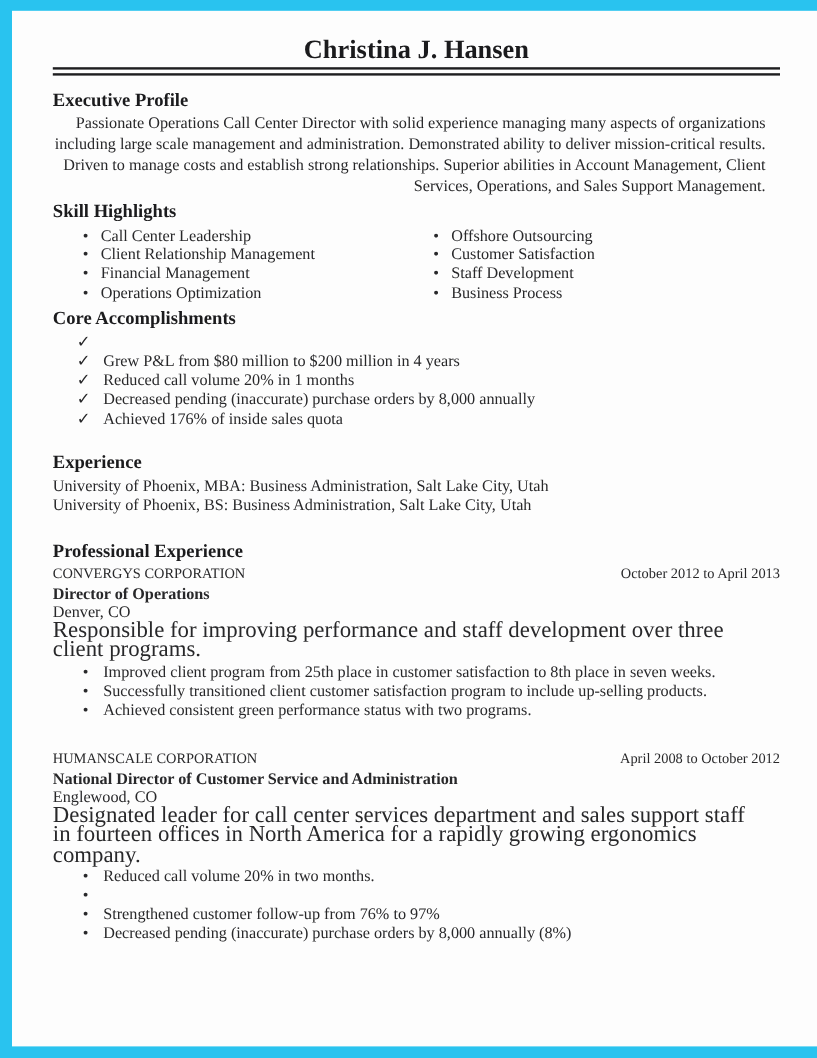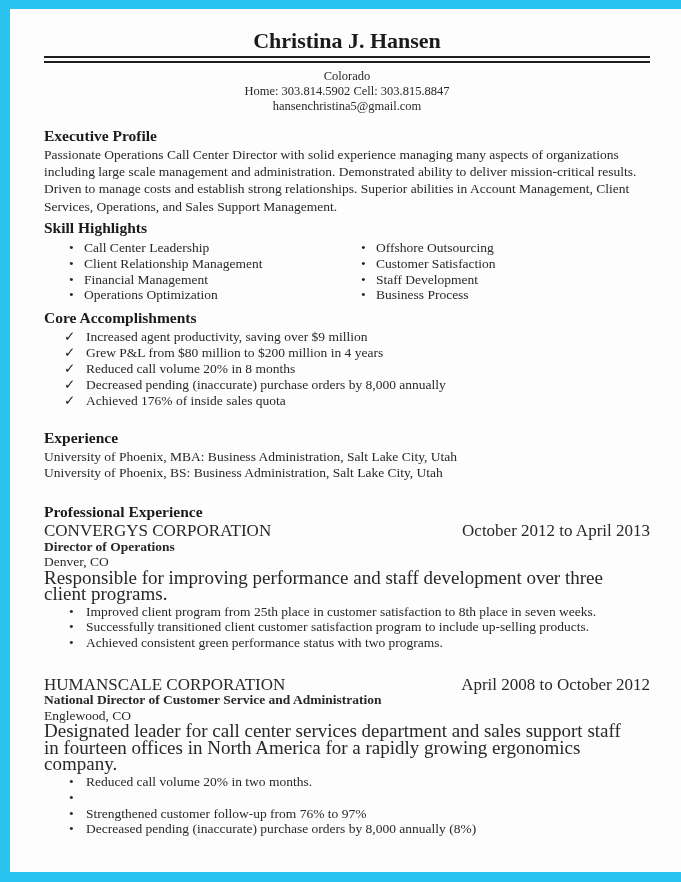--- a/index.html
+++ b/index.html
@@ -48,20 +48,21 @@
     line-height:18px;
     font-weight:bold;
     color:#1b1b1d;
   }
   .profile h2 { margin-top:12px; }
   .profile p {
     margin:1px 0 4px 0;
     font-size:13.5px;
     line-height:17.4px;
     width:594px;
+    text-align:right;
   }
   .skills h2 { margin-top:0; margin-bottom:3px; }
   .skills-cols { display:flex; }
   .skills-col { width:292px; }
   .skills-col + .skills-col { flex:1; }
   .li {
     display:flex;
     font-size:13.5px;
     line-height:15.7px;
     margin-left:25px;
@@ -72,45 +73,40 @@
   .acc .li { line-height:16px; margin-left:20px; }
   .acc .marker { width:22px; }
   .edu { margin-top:20px; }
   .edu h2 { margin-bottom:2px; }
   .edu-line { font-size:13.5px; line-height:16px; }
   .exp { margin-top:22px; }
   .exp h2 { margin-bottom:2px; }
   .job-head {
     display:flex;
     justify-content:space-between;
-    font-size:17px;
+    font-size:12px;
     line-height:15.5px;
   }
   .job-line { font-size:13.5px; line-height:15.5px; }
   .job-title { font-weight:bold; }
   .job-summary { width:594px; font-size:19px; line-height:16.5px; }
   .job-bullets { margin-top:1px; }
   .job-bullets .li { line-height:15.8px; margin-left:25px; }
   .job-bullets .marker { width:17px; }
   .job + .job { margin-top:26px; }
 </style>
 </head>
 <body>
 
 <div class="canvas">
   <div class="sheet">
 
     <header>
       <h1>Christina J. Hansen</h1>
       <div class="rule"></div>
-      <div class="contact">
-        <div>Colorado</div>
-        <div>Home: 303.814.5902 Cell: 303.815.8847</div>
-        <div>hansenchristina5@gmail.com</div>
-      </div>
     </header>
 
     <section class="profile">
       <h2>Executive Profile</h2>
       <p>Passionate Operations Call Center Director with solid experience managing many aspects of organizations including large scale management and administration. Demonstrated ability to deliver mission-critical results.  Driven to manage costs and establish strong relationships.  Superior abilities in Account Management, Client Services, Operations, and Sales Support Management.</p>
     </section>
 
     <section class="skills">
       <h2>Skill Highlights</h2>
       <div class="skills-cols">
@@ -160,31 +156,30 @@
           </div>
       </div>
     </section>
 
     <section class="acc">
       <h2>Core Accomplishments</h2>
       <div>
 
           <div class="li">
             <span class="marker">✓</span>
-            <span>Increased agent productivity, saving over $9 million</span>
           </div>
 
           <div class="li">
             <span class="marker">✓</span>
             <span>Grew P&amp;L from $80 million to $200 million in 4 years</span>
           </div>
 
           <div class="li">
             <span class="marker">✓</span>
-            <span>Reduced call volume 20% in 8 months</span>
+            <span>Reduced call volume 20% in 1 months</span>
           </div>
 
           <div class="li">
             <span class="marker">✓</span>
             <span>Decreased pending (inaccurate) purchase orders by 8,000 annually</span>
           </div>
 
           <div class="li">
             <span class="marker">✓</span>
             <span>Achieved 176% of inside sales quota</span>

